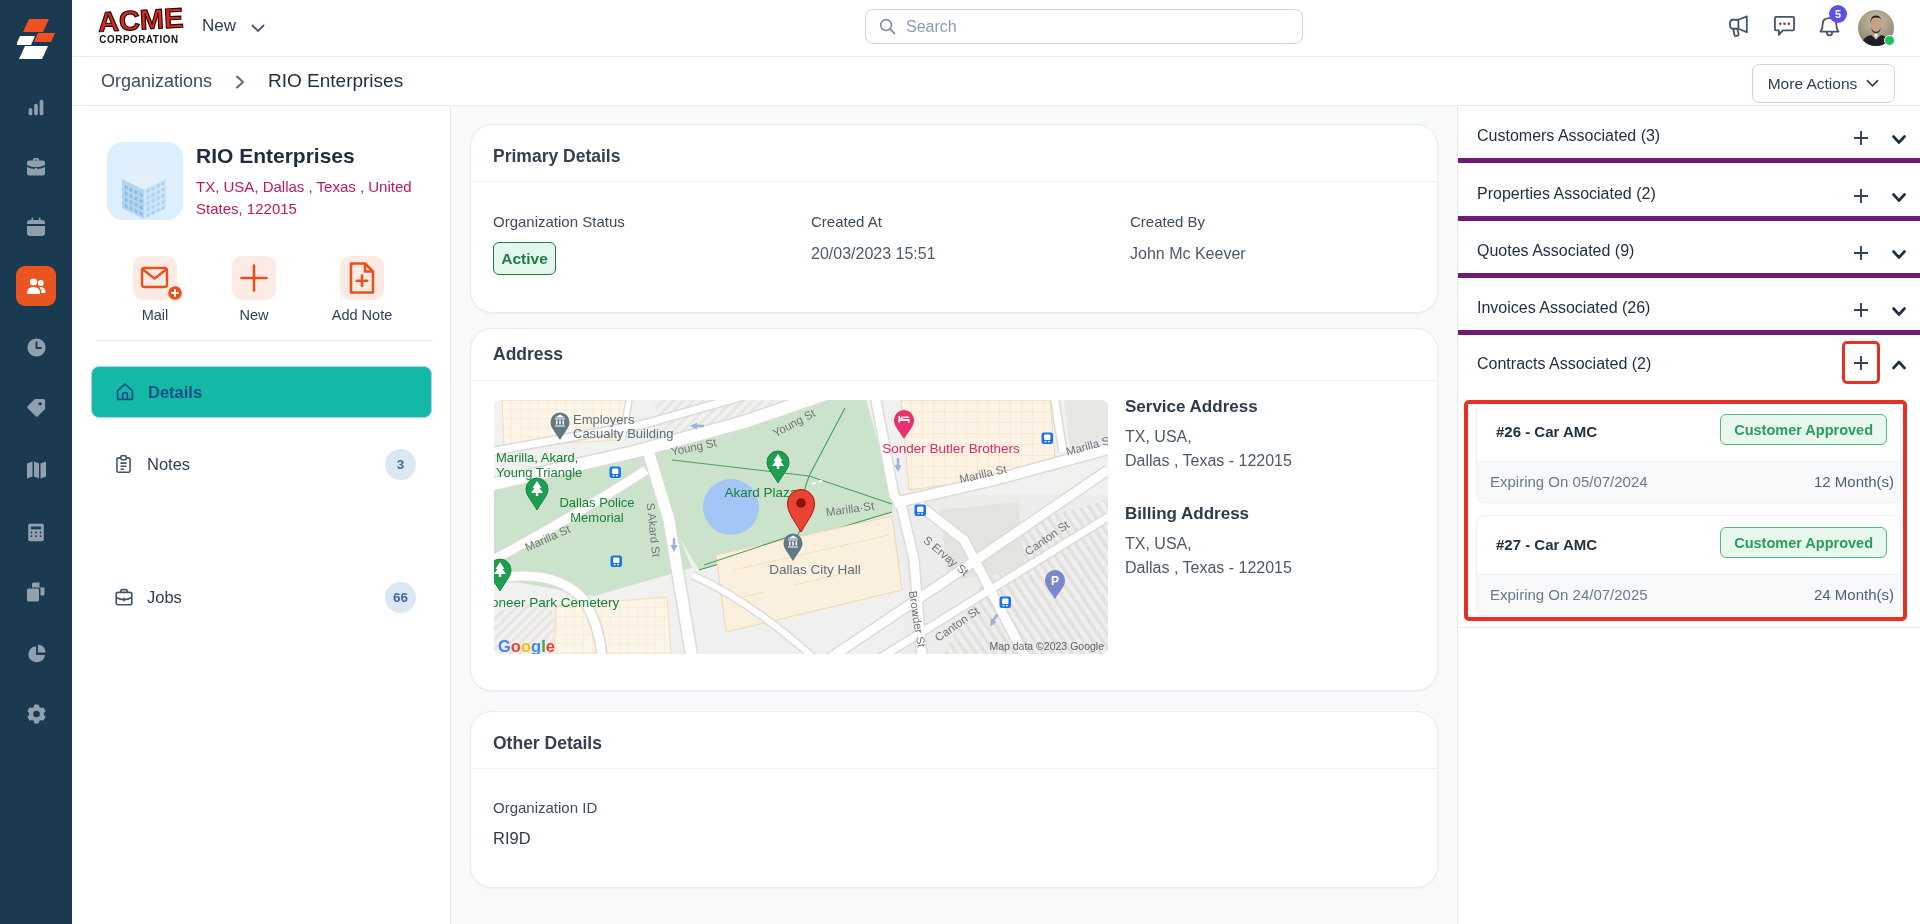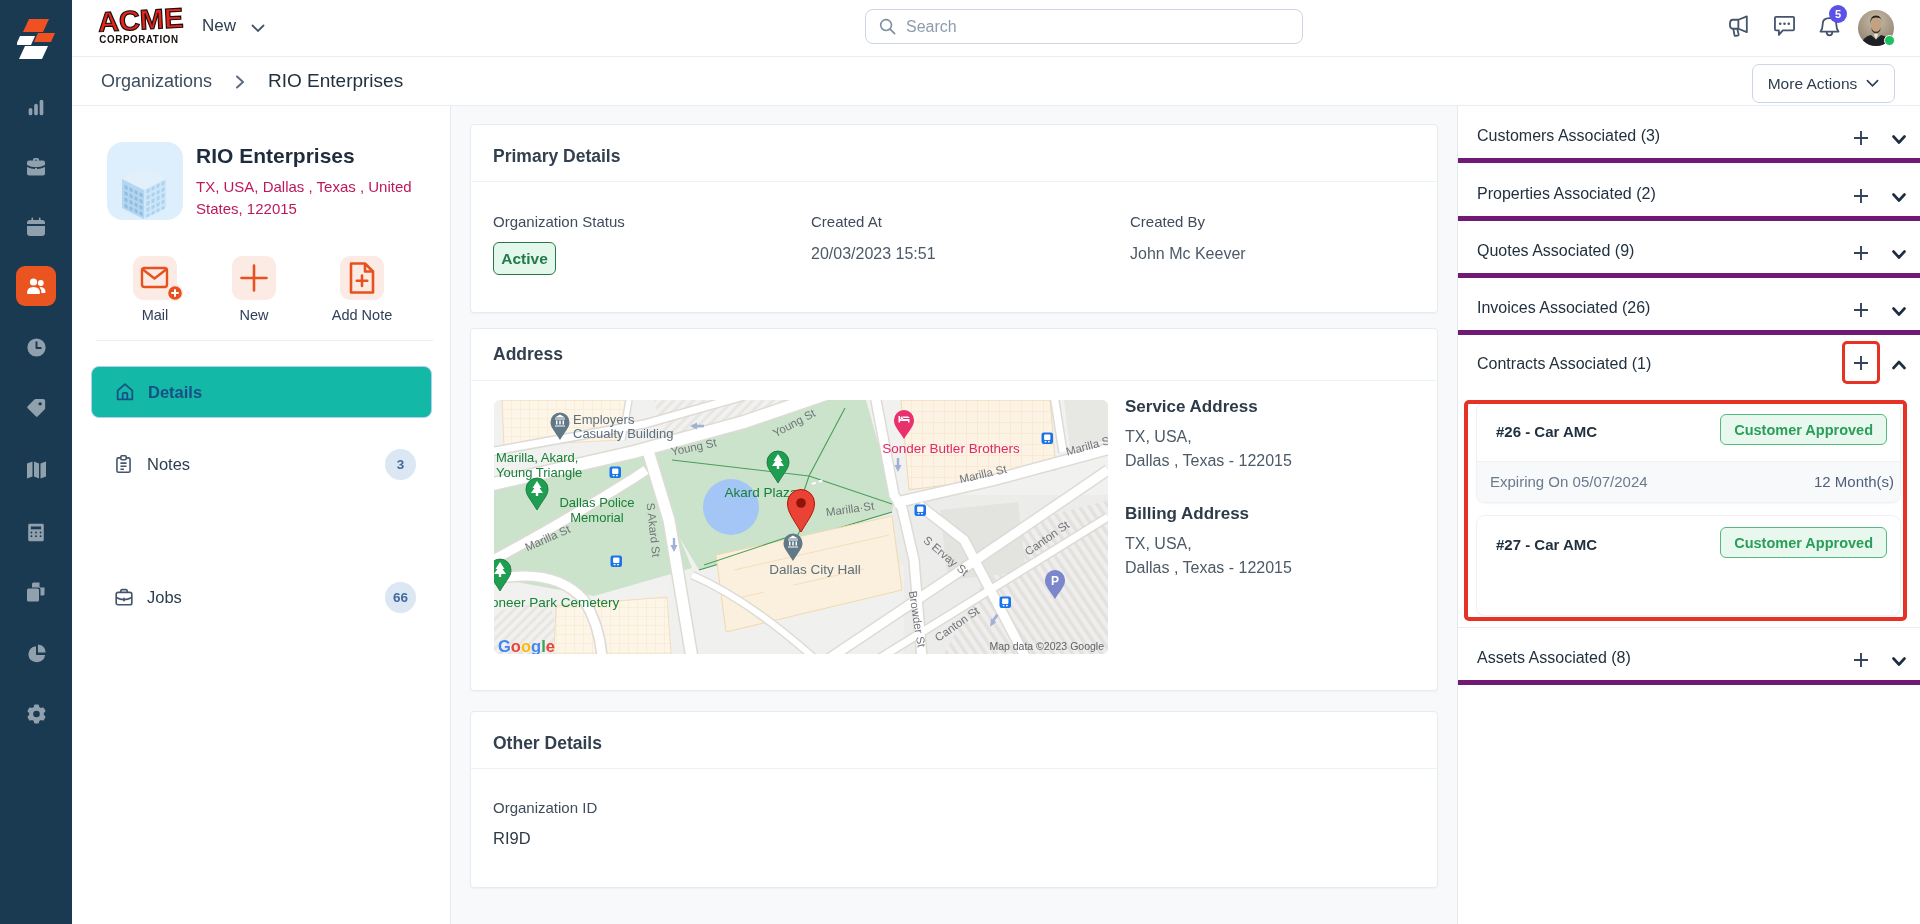--- a/index.html
+++ b/index.html
@@ -43,21 +43,21 @@
 .albl { position:absolute; top:201px; font-size:14.5px; color:#31405a; text-align:center; }
 #lp-div { position:absolute; left:24px; top:234px; width:337px; height:1px; background:#e8edf3; }
 .lnav { position:absolute; left:19px; width:341px; height:52px; border-radius:8px; display:flex; align-items:center; }
 .lnav .ic { margin-left:22px; width:22px; display:flex; }
 .lnav .tx { margin-left:12px; font-size:16.5px; color:#2d3e50; }
 .lnav .badge { position:absolute; right:16px; min-width:31px; height:31px; border-radius:16px; background:#dbe7f3; color:#44699d; font-size:13.5px; font-weight:bold; display:flex; align-items:center; justify-content:center; }
 #lnav-sel { top:260px; background:#14b8a6; border:1px solid #aecff0; }
 #lnav-sel .tx { font-weight:bold; color:#174f86; }
 
 
-.card { position:absolute; left:470px; width:968px; background:#fff; border:1px solid #e7ecf1; border-radius:4px; box-shadow:0 1px 2px rgba(16,24,40,.04); }
+.card { position:absolute; left:470px; width:968px; background:#fff; border:1px solid #e7ecf1; border-radius:22px; box-shadow:0 1px 2px rgba(16,24,40,.04); }
 .card .chead { height:57px; border-bottom:1px solid #eef1f5; display:flex; align-items:center; padding-left:22px; padding-top:6px; font-size:17.5px; font-weight:bold; color:#32404f; }
 #card1 { top:124px; height:189px; }
 #card2 { top:328px; height:363px; }
 #card3 { top:711px; height:177px; }
 .flabel { font-size:15px; color:#3f4c5c; }
 .fval { font-size:16px; color:#4c5a68; }
 #active-pill { position:absolute; left:22px; top:117px; width:63px; height:33px; border:1.5px solid #27774c; background:#e4f7eb; border-radius:6px; color:#217a4b; font-size:15.5px; font-weight:bold; display:flex; align-items:center; justify-content:center; }
 
 
 #mapwrap { position:absolute; left:23px; top:71px; width:614px; height:254px; border-radius:6px; overflow:hidden; }
@@ -600,46 +600,41 @@
   <div class="rrow" style="top:172px;">
       <span class="rt">Invoices Associated (26)</span>
     <svg class="plus" viewBox="0 0 16 16">
         <path d="M8 1 L8 15 M1 8 L15 8" stroke="#33435c" stroke-width="1.9"></path>
       </svg>
     <svg class="chev" width="14" height="10" viewBox="0 0 14 10">
         <path d="M1.5 1.5 L7 7.5 L12.5 1.5" stroke="#1e2d42" stroke-width="2.6" fill="none" stroke-linecap="round" stroke-linejoin="round"></path>
       </svg>
   </div>
   <div class="rrow" style="top:228px; border-bottom:none; height:61px;">
-      <span class="rt">Contracts Associated (1)</span>
+      <span class="rt">Contracts Associated (2)</span>
     <svg class="plus" style="top:21px;" viewBox="0 0 16 16">
         <path d="M8 1 L8 15 M1 8 L15 8" stroke="#33435c" stroke-width="1.9"></path>
       </svg>
     <svg class="chev" style="top:26px;" width="14" height="10" viewBox="0 0 14 10">
         <path d="M1.5 8 L7 2 L12.5 8" stroke="#1e2d42" stroke-width="2.6" fill="none" stroke-linecap="round" stroke-linejoin="round"></path>
       </svg>
   </div>
   <div id="contracts-exp">
     <div class="ccard" style="top:8px;">
       <div class="ct">#26 - Car AMC</div>
       <div class="pill">Customer Approved</div>
       <div class="cfoot">
           <span class="cfl">Expiring On 05/07/2024</span>
           <span class="cfr">12 Month(s)</span>
         </div>
     </div>
     <div class="ccard" style="top:121px;">
       <div class="ct">#27 - Car AMC</div>
       <div class="pill">Customer Approved</div>
+      <div class="cfoot">
+          <span class="cfl">Expiring On 24/07/2025</span>
+          <span class="cfr">24 Month(s)</span>
+        </div>
     </div>
-  </div>
-  <div class="rrow" style="top:522px;">
-      <span class="rt">Assets Associated (8)</span>
-    <svg class="plus" viewBox="0 0 16 16">
-        <path d="M8 1 L8 15 M1 8 L15 8" stroke="#33435c" stroke-width="1.9"></path>
-      </svg>
-    <svg class="chev" width="14" height="10" viewBox="0 0 14 10">
-        <path d="M1.5 1.5 L7 7.5 L12.5 1.5" stroke="#1e2d42" stroke-width="2.6" fill="none" stroke-linecap="round" stroke-linejoin="round"></path>
-      </svg>
   </div>
   <div id="redbox-sm"></div>
   <div id="redbox-lg"></div>
 </div>
 
 </body></html>

